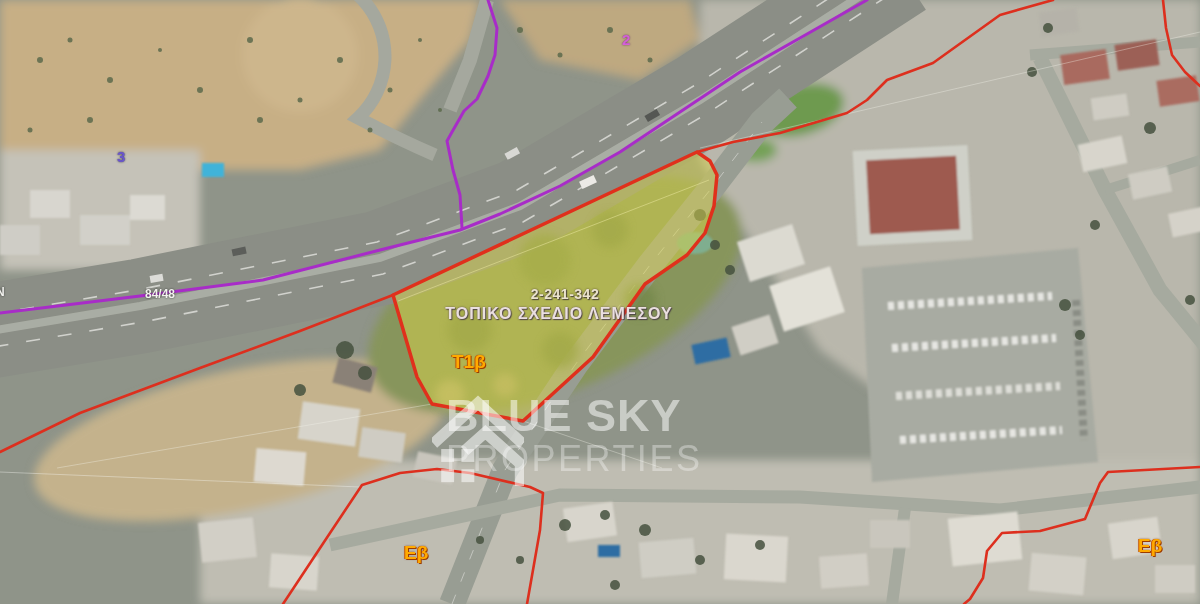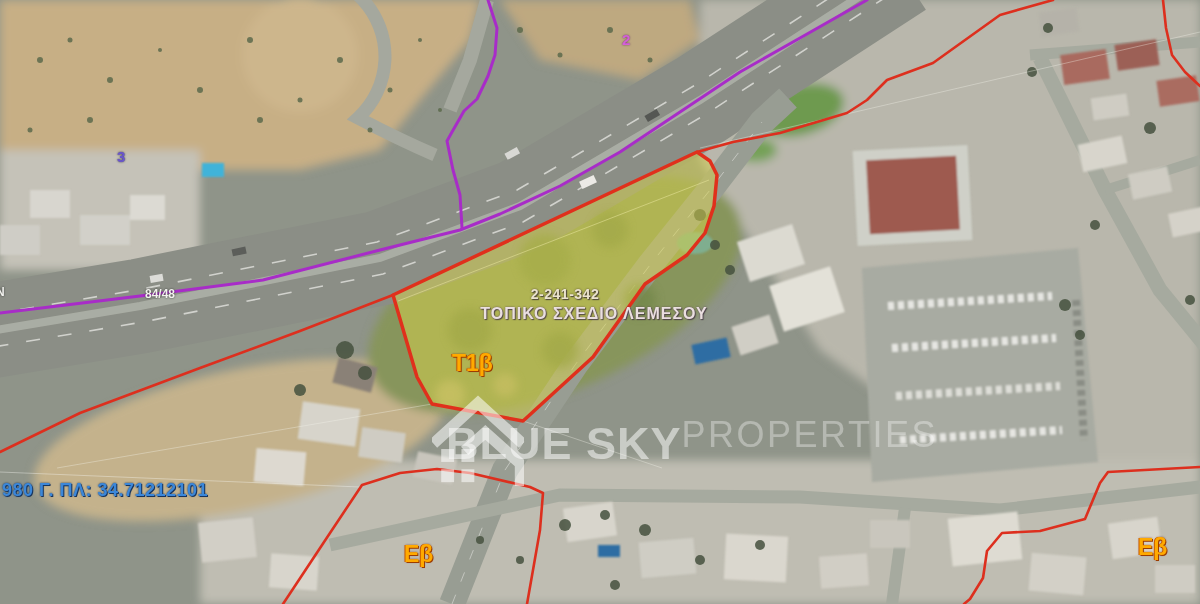--- a/index.html
+++ b/index.html
@@ -7,32 +7,32 @@
     position:relative;width:1200px;height:604px;overflow:hidden;
     font-family:"Liberation Sans","DejaVu Sans",sans-serif;
     background:#8f9489;
   }
   #stage svg{position:absolute;left:0;top:0;}
   .lbl{position:absolute;white-space:nowrap;font-weight:bold;line-height:1;}
   .lbl-cream{color:#ece4cf;text-shadow:0 0 2px rgba(70,60,40,.9),1px 1px 1px rgba(60,50,60,.8);}
   .lbl-title{font-size:16px;letter-spacing:1px;color:#eadfe0;
              text-shadow:0 0 2px rgba(90,70,90,.9),1px 1px 1px rgba(60,50,60,.8);}
   .lbl-num{font-size:14px;letter-spacing:.5px;}
-  .lbl-orange{color:#ffaa00;font-size:23px;
+  .lbl-orange{color:#ffaa00;font-size:19px;
               text-shadow:1px 1px 0 #9c3c00,-1px 0 0 #c85a00,0 0 2px rgba(120,40,0,.8);text-align:center;}
   .lbl-blue{color:#3c87d8;font-size:18px;letter-spacing:.5px;
             text-shadow:1px 1px 0 #16345e,0 0 2px #0c2d5c;}
   .lbl-pink{color:#d45fd8;font-size:15px;text-shadow:0 0 2px rgba(80,20,90,.8);}
   .lbl-violet{color:#6a55cf;font-size:15px;text-shadow:0 0 2px rgba(20,20,60,.9);}
   .lbl-white-sm{color:#f2f2ee;font-size:12px;text-shadow:0 0 2px rgba(40,40,40,.9);}
   .ctr{transform:translateX(-50%);text-align:center;}
   
   .wm{position:absolute;left:432px;top:390px;display:flex;align-items:center;gap:14px;
       pointer-events:none;}
-  .wm-txt{display:flex;flex-direction:row;margin-top:28px;}
+  .wm-txt{display:flex;flex-direction:column;}
   .wm-line1{font-size:45px;font-weight:bold;letter-spacing:1px;color:rgba(255,255,255,.52);}
   .wm-line2{font-size:36px;font-weight:normal;letter-spacing:2.5px;color:rgba(255,255,255,.34);margin-top:-4px;text-align:right;}
 </style>
 </head>
 <body>
 
 <div id="stage">
 
 <svg width="1200" height="604" viewBox="0 0 1200 604">
   <defs>
@@ -214,25 +214,24 @@
   </g>
 
   <polygon points="393,295 697,152 710,161 717,175 714,206 705,233 687,255 645,284 593,357 523,421 432,404 417,377" fill="#d9d44a" fill-opacity=".5" stroke="#e0301c" stroke-width="3.5" stroke-linejoin="round"></polygon>
 </svg>
 
 <div class="lbl lbl-pink" style="left:622px;top:32px;">2</div>
 <div class="lbl lbl-violet" style="left:117px;top:149px;">3</div>
 <div class="lbl lbl-white-sm ctr" style="left:160px;top:288px;">84/48</div>
 <div class="lbl lbl-white-sm" style="left:-4px;top:286px;">N</div>
 <div class="lbl lbl-cream lbl-num ctr" style="left:565px;top:287px;">2-241-342</div>
-<div class="lbl lbl-title ctr" style="left:559px;top:306px;margin-left:35px;">ΤΟΠΙΚΟ ΣΧΕΔΙΟ ΛΕΜΕΣΟΥ</div>
+<div class="lbl lbl-title ctr" style="left:559px;top:306px;">ΤΟΠΙΚΟ ΣΧΕΔΙΟ ΛΕΜΕΣΟΥ</div>
 <div class="lbl lbl-orange" style="left:452px;top:352px;">Τ1β</div>
 <div class="lbl lbl-orange" style="left:404px;top:543px;">Εβ</div>
 <div class="lbl lbl-orange" style="left:1138px;top:536px;">Εβ</div>
-<div class="lbl lbl-blue" style="left:2px;top:481px;">980 Γ. ΠΛ: 34.71212101</div>
 
 <div class="wm">
   <span>
     <svg width="92" height="96" viewBox="0 0 100 104">
       <g stroke="rgba(255,255,255,.55)" stroke-width="12" fill="none" stroke-linecap="square">
         <polyline points="6,54 50,14 94,54"></polyline>
         <polyline points="40,62 58,46 96,80 96,100"></polyline>
       </g>
       <g fill="rgba(255,255,255,.55)">
         <rect x="10" y="64" width="14" height="14"></rect>

